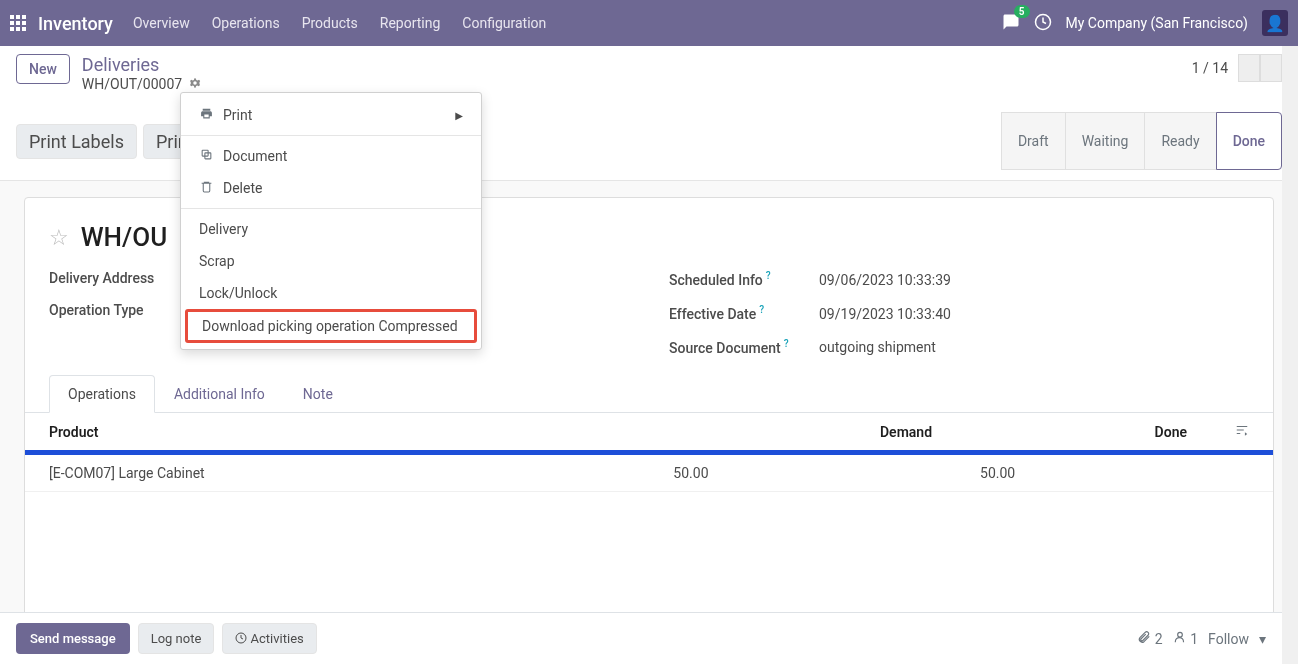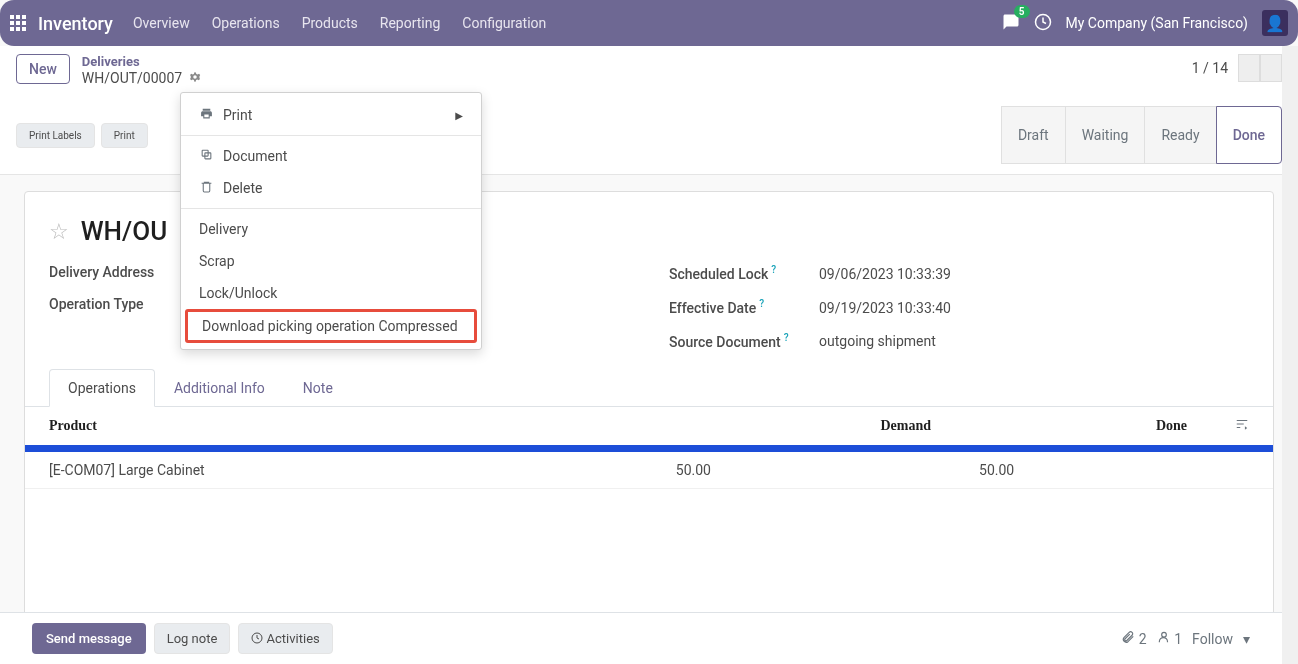--- a/index.html
+++ b/index.html
@@ -1,40 +1,40 @@
 <!DOCTYPE html>
 <html><head>
 <meta charset="utf-8">
 <style>
 * { margin:0; padding:0; box-sizing:border-box; font-family:-apple-system,BlinkMacSystemFont,"Segoe UI",Roboto,sans-serif; }
 body { background:#f9f9f9; width:1298px; height:664px; overflow:hidden; position:relative; }
 
-.topbar { background:#6e6893; height:46px; display:flex; align-items:center; padding:0 10px; color:#fff;border-radius:14px; }
+.topbar { background:#6e6893; height:46px; display:flex; align-items:center; padding:0 10px; color:#fff; }
 .apps-icon { display:grid; grid-template-columns:repeat(3,4px); grid-template-rows:repeat(3,4px); gap:2px; margin-right:12px; cursor:pointer; }
 .apps-icon span { background:#fff; width:4px; height:4px; }
 .app-name { font-size:18px; font-weight:500; margin-right:20px; }
 .nav-items { display:flex; gap:22px; }
 .nav-item { font-size:14px; color:#e8e5ef; cursor:pointer; }
 .topbar-right { margin-left:auto; display:flex; align-items:center; gap:14px; font-size:14px; }
 .chat-badge { position:relative; }
 .chat-badge .badge { position:absolute; top:-8px; right:-10px; background:#27ae60; color:#fff; border-radius:8px; font-size:10px; padding:1px 5px; font-weight:600; }
 .avatar { width:26px; height:26px; border-radius:3px; background:#3b2f5e; display:flex; align-items:center; justify-content:center; font-size:16px; }
 
 .subheader { background:#fff; border-bottom:1px solid transparent; padding:8px 16px; display:flex; align-items:flex-start; }
 .new-btn { border:1px solid #6e6893; color:#6e6893; background:#fff; padding:6px 12px; border-radius:4px; font-size:14px; font-weight:500; margin-right:12px; cursor:pointer; }
 .breadcrumb-block { display:flex; flex-direction:column; line-height:1.2; }
-.breadcrumb-top { color:#6e6893; font-size:13px; cursor:pointer;font-weight:bold; }
+.breadcrumb-top { color:#6e6893; font-size:18px; cursor:pointer; }
 .breadcrumb-bottom { font-size:14px; color:#4c4c4c; display:flex; align-items:center; gap:6px; }
 .gear-icon { color:#8a8a8a; cursor:pointer; font-size:14px; }
 .pager { margin-left:auto; display:flex; align-items:center; font-size:14px; color:#4c4c4c; gap:10px; }
 .pager-btns { display:flex; }
 .pager-btn { width:22px; height:28px; background:#eee; border:1px solid #ddd; cursor:pointer; }
 
 .actionbar { background:#fff; padding:10px 16px; border-bottom:1px solid #e5e5e5; display:flex; align-items:center; }
-.action-btn { background:#e9ecef; border:1px solid #e4e4e4; padding:6px 12px; border-radius:4px; font-size:10px; margin-right:6px; cursor:pointer; color:#4c4c4c; }
+.action-btn { background:#e9ecef; border:1px solid #e4e4e4; padding:6px 12px; border-radius:4px; font-size:18px; margin-right:6px; cursor:pointer; color:#4c4c4c; }
 .status-chev { margin-left:auto; display:flex; }
 .chev { padding:20px 16px; font-size:14px; color:#6c757d; position:relative; background:#f5f5f5; border:1px solid #e0e0e0; margin-left:-1px; }
 .chev.active { color:#6e6893; background:#fff; border:1px solid #6e6893; font-weight:500; border-radius:0 4px 4px 0; }
 
 .content { padding:16px 24px 0 24px; position:relative; }
 .sheet { background:#fff; border:1px solid #ddd; border-radius:4px 4px 0 0; padding:24px 0 0 0; }
 .title-row { display:flex; align-items:center; gap:12px; padding:0 24px 18px 24px; }
 .star { color:#bbb; font-size:22px; cursor:pointer; }
 .rec-title { font-size:26px; font-weight:500; color:#1f1f1f; }
 
@@ -45,29 +45,29 @@
 .field-label .qmark { color:#17a2b8; font-size:10px; vertical-align:super; margin-left:3px; }
 .field-value { color:#4c4c4c; }
 .field-value.link { color:#6e6893; }
 
 .tabs { display:flex; border-bottom:1px solid #dee2e6; padding:0 24px; margin-top:4px; }
 .tab { padding:10px 18px; font-size:14px; color:#6e6893; cursor:pointer; border:1px solid transparent; border-bottom:none; }
 .tab.active { color:#4c4c4c; background:#fff; border:1px solid #dee2e6; border-bottom:1px solid #fff; border-radius:4px 4px 0 0; margin-bottom:-1px; }
 
 .table-wrap { padding:0 0 0 0; }
 table { width:100%; border-collapse:collapse; font-size:14px; }
-thead th { text-align:left; font-weight:600; color:#1f1f1f; padding:10px 24px; border-bottom:7px solid #1d4ed8;font-family:Liberation Serif, serif; }
+thead th { text-align:left; font-weight:600; color:#1f1f1f; padding:10px 24px; border-bottom:5px solid #1d4ed8; }
 thead th.right { text-align:right; }
 tbody td { padding:10px 24px; color:#4c4c4c; border-bottom:1px solid #f0f0f0; }
 tbody td.right { }
 .settings-col { width:40px; text-align:right; color:#6c757d; cursor:pointer; }
 
 .table-empty { height:150px; }
 
-.chatter { background:#fff; border-top:1px solid #dee2e6; padding:10px 32px; display:flex; align-items:center; gap:8px; position:absolute; bottom:0; left:0; right:16px; }
+.chatter { background:#fff; border-top:1px solid #dee2e6; padding:10px 16px; display:flex; align-items:center; gap:8px; position:absolute; bottom:0; left:0; right:16px; }
 .send-btn { background:#6e6893; color:#fff; border:none; padding:8px 14px; border-radius:4px; font-size:13px; cursor:pointer; font-weight:500; }
 .log-btn, .act-btn { background:#e9ecef; border:1px solid #e4e4e4; padding:7px 12px; border-radius:4px; font-size:13px; cursor:pointer; color:#4c4c4c; }
 .chatter-right { margin-left:auto; display:flex; align-items:center; gap:10px; color:#6c757d; font-size:14px; }
 
 .dropdown { position:absolute; left:180px; top:92px; width:302px; background:#fff; border:1px solid #d0d0d0; border-radius:3px; box-shadow:0 4px 12px rgba(0,0,0,0.15); z-index:100; padding:6px 0; }
 .dd-item { padding:8px 18px; font-size:14px; color:#4c4c4c; display:flex; align-items:center; gap:10px; cursor:pointer; position:relative; }
 .dd-item .caret { margin-left:auto; font-size:10px; }
 .dd-sep { height:1px; background:#e5e5e5; margin:4px 0; }
 .dd-item.highlight { border:3px solid #e74c3c; border-radius:3px; margin:0 4px; padding:6px 14px; }
 .dd-icon { width:14px; display:inline-block; text-align:center; color:#6c757d; }
@@ -160,21 +160,21 @@
           <div class="field-label">Delivery Address</div>
           <div class="field-value link">W</div>
         </div>
         <div class="field-row">
           <div class="field-label">Operation Type</div>
           <div class="field-value">Yo</div>
         </div>
       </div>
       <div class="field-col">
         <div class="field-row">
-          <div class="field-label"><span>Scheduled Lock</span><span class="qmark">?</span></div>
+          <div class="field-label"><span>Scheduled Info</span><span class="qmark">?</span></div>
           <div class="field-value">09/06/2023 10:33:39</div>
         </div>
         <div class="field-row">
           <div class="field-label"><span>Effective Date</span><span class="qmark">?</span></div>
           <div class="field-value">09/19/2023 10:33:40</div>
         </div>
         <div class="field-row">
           <div class="field-label"><span>Source Document</span><span class="qmark">?</span></div>
           <div class="field-value">outgoing shipment</div>
         </div>

